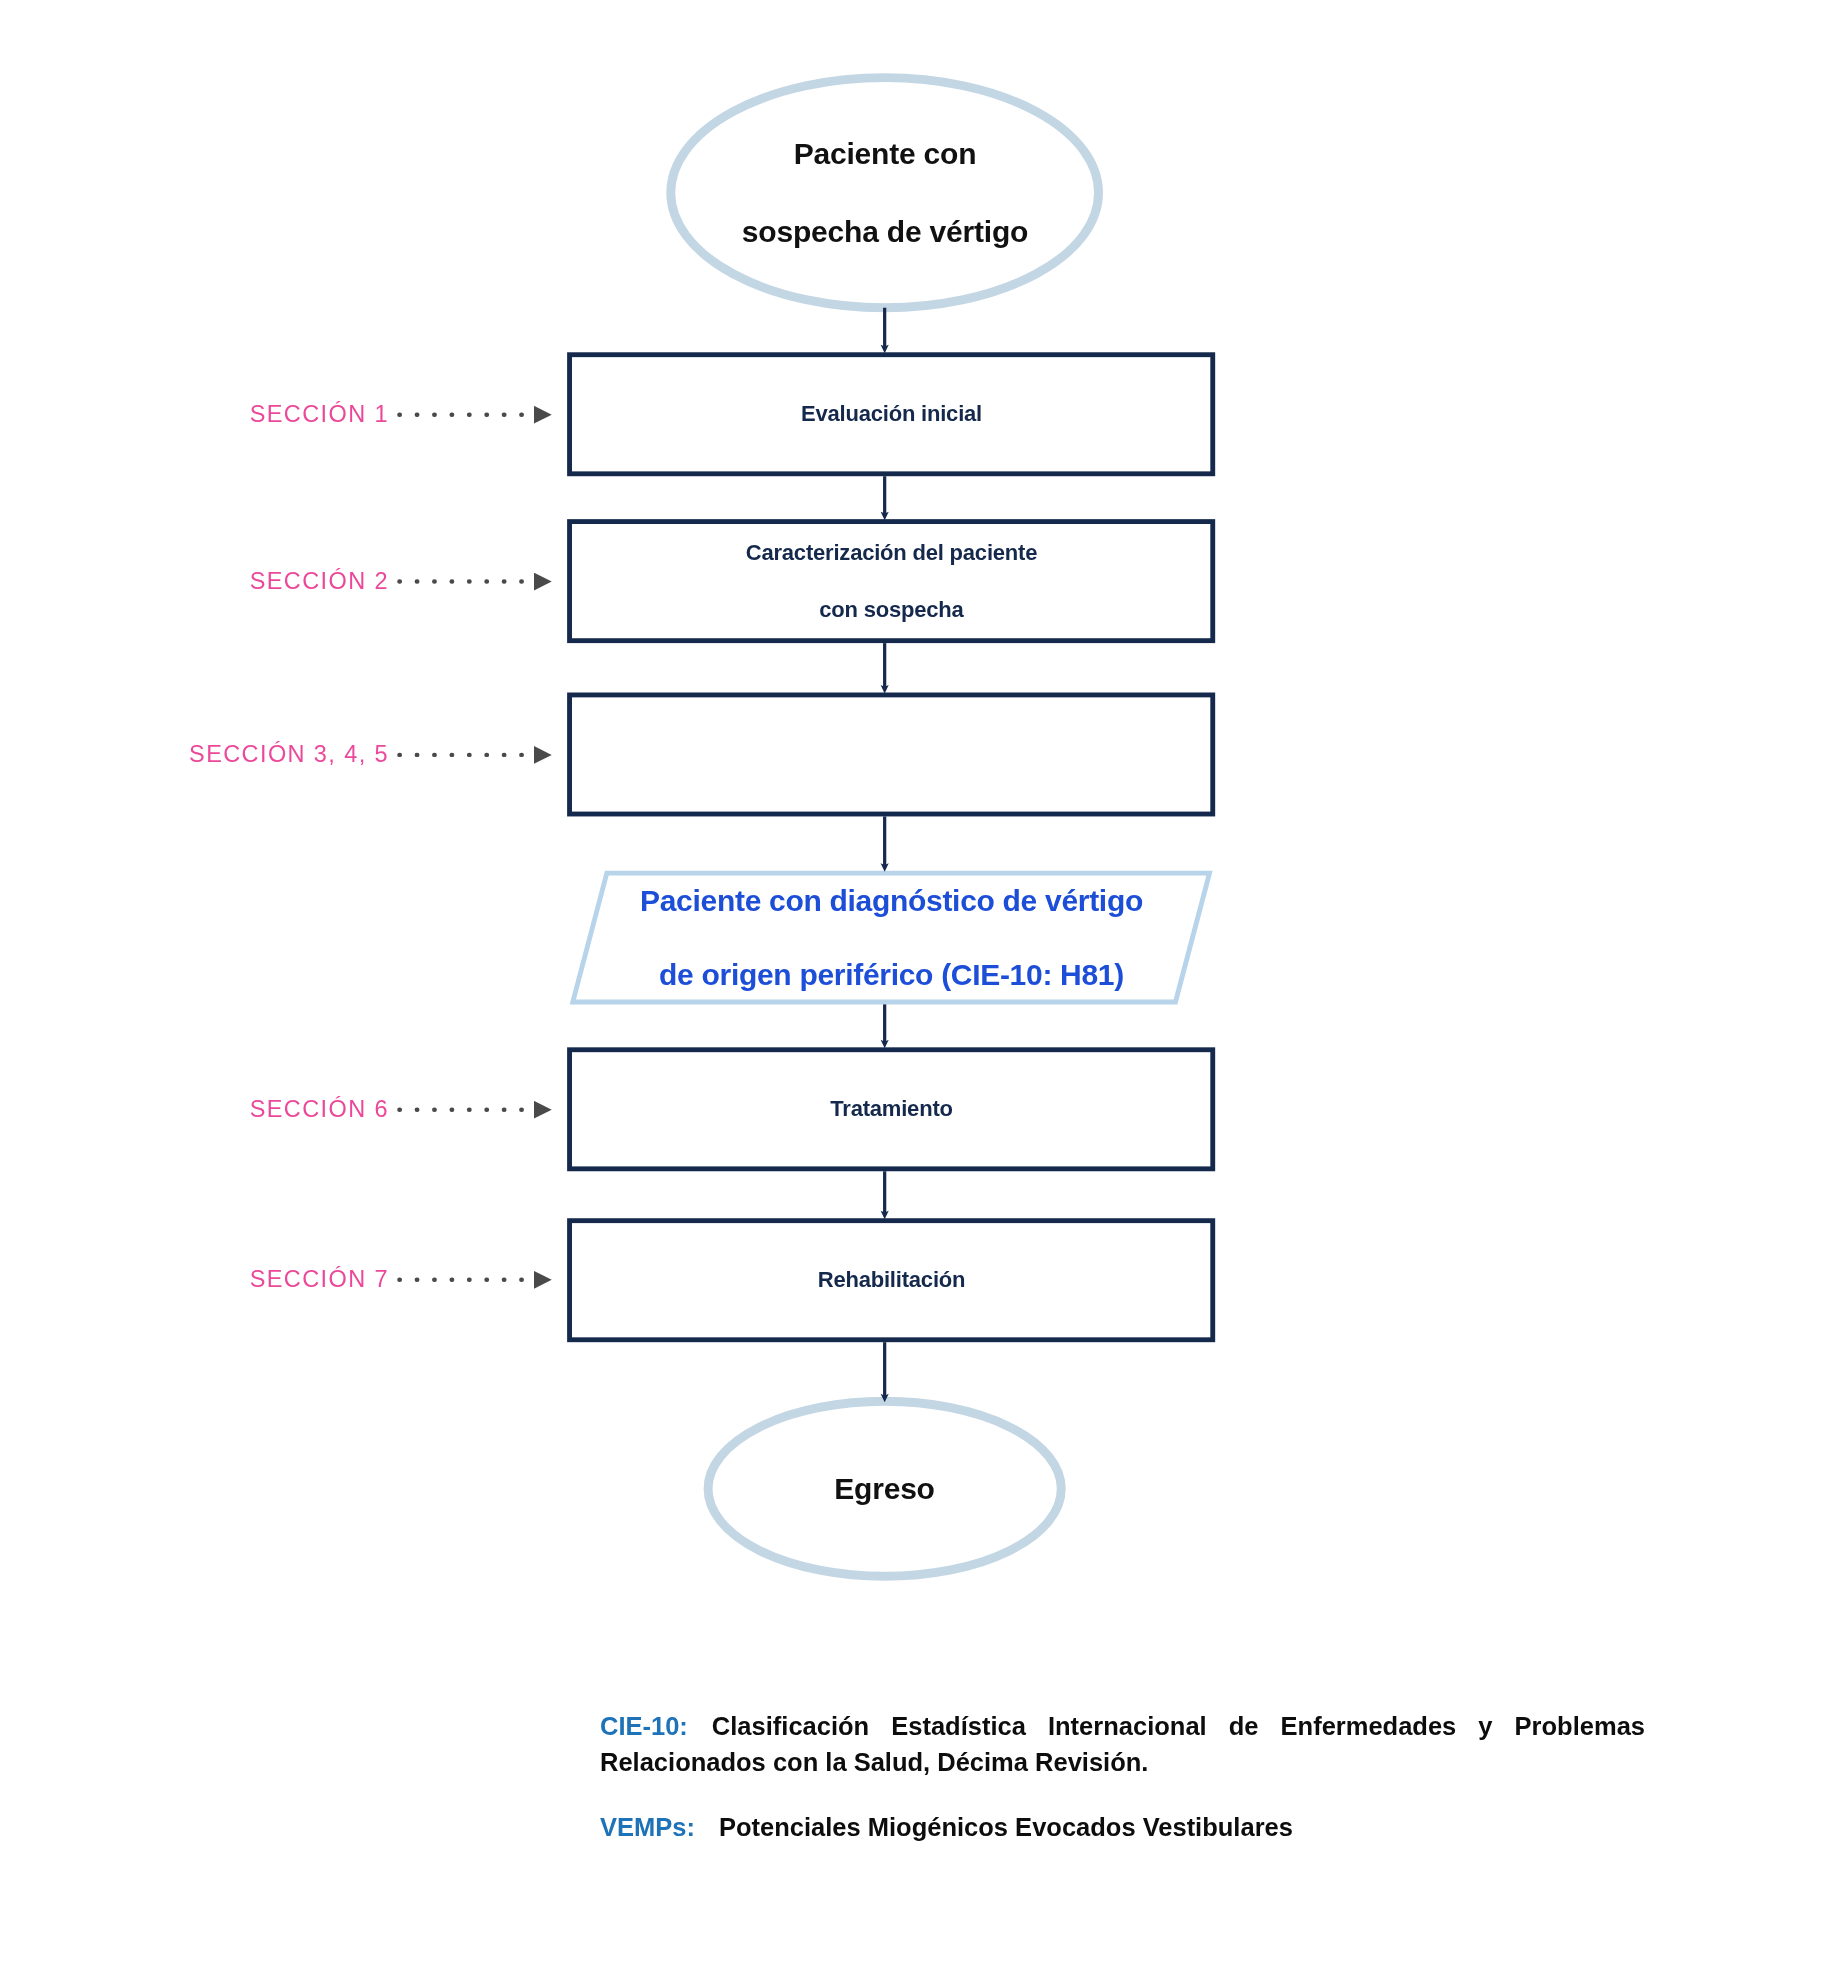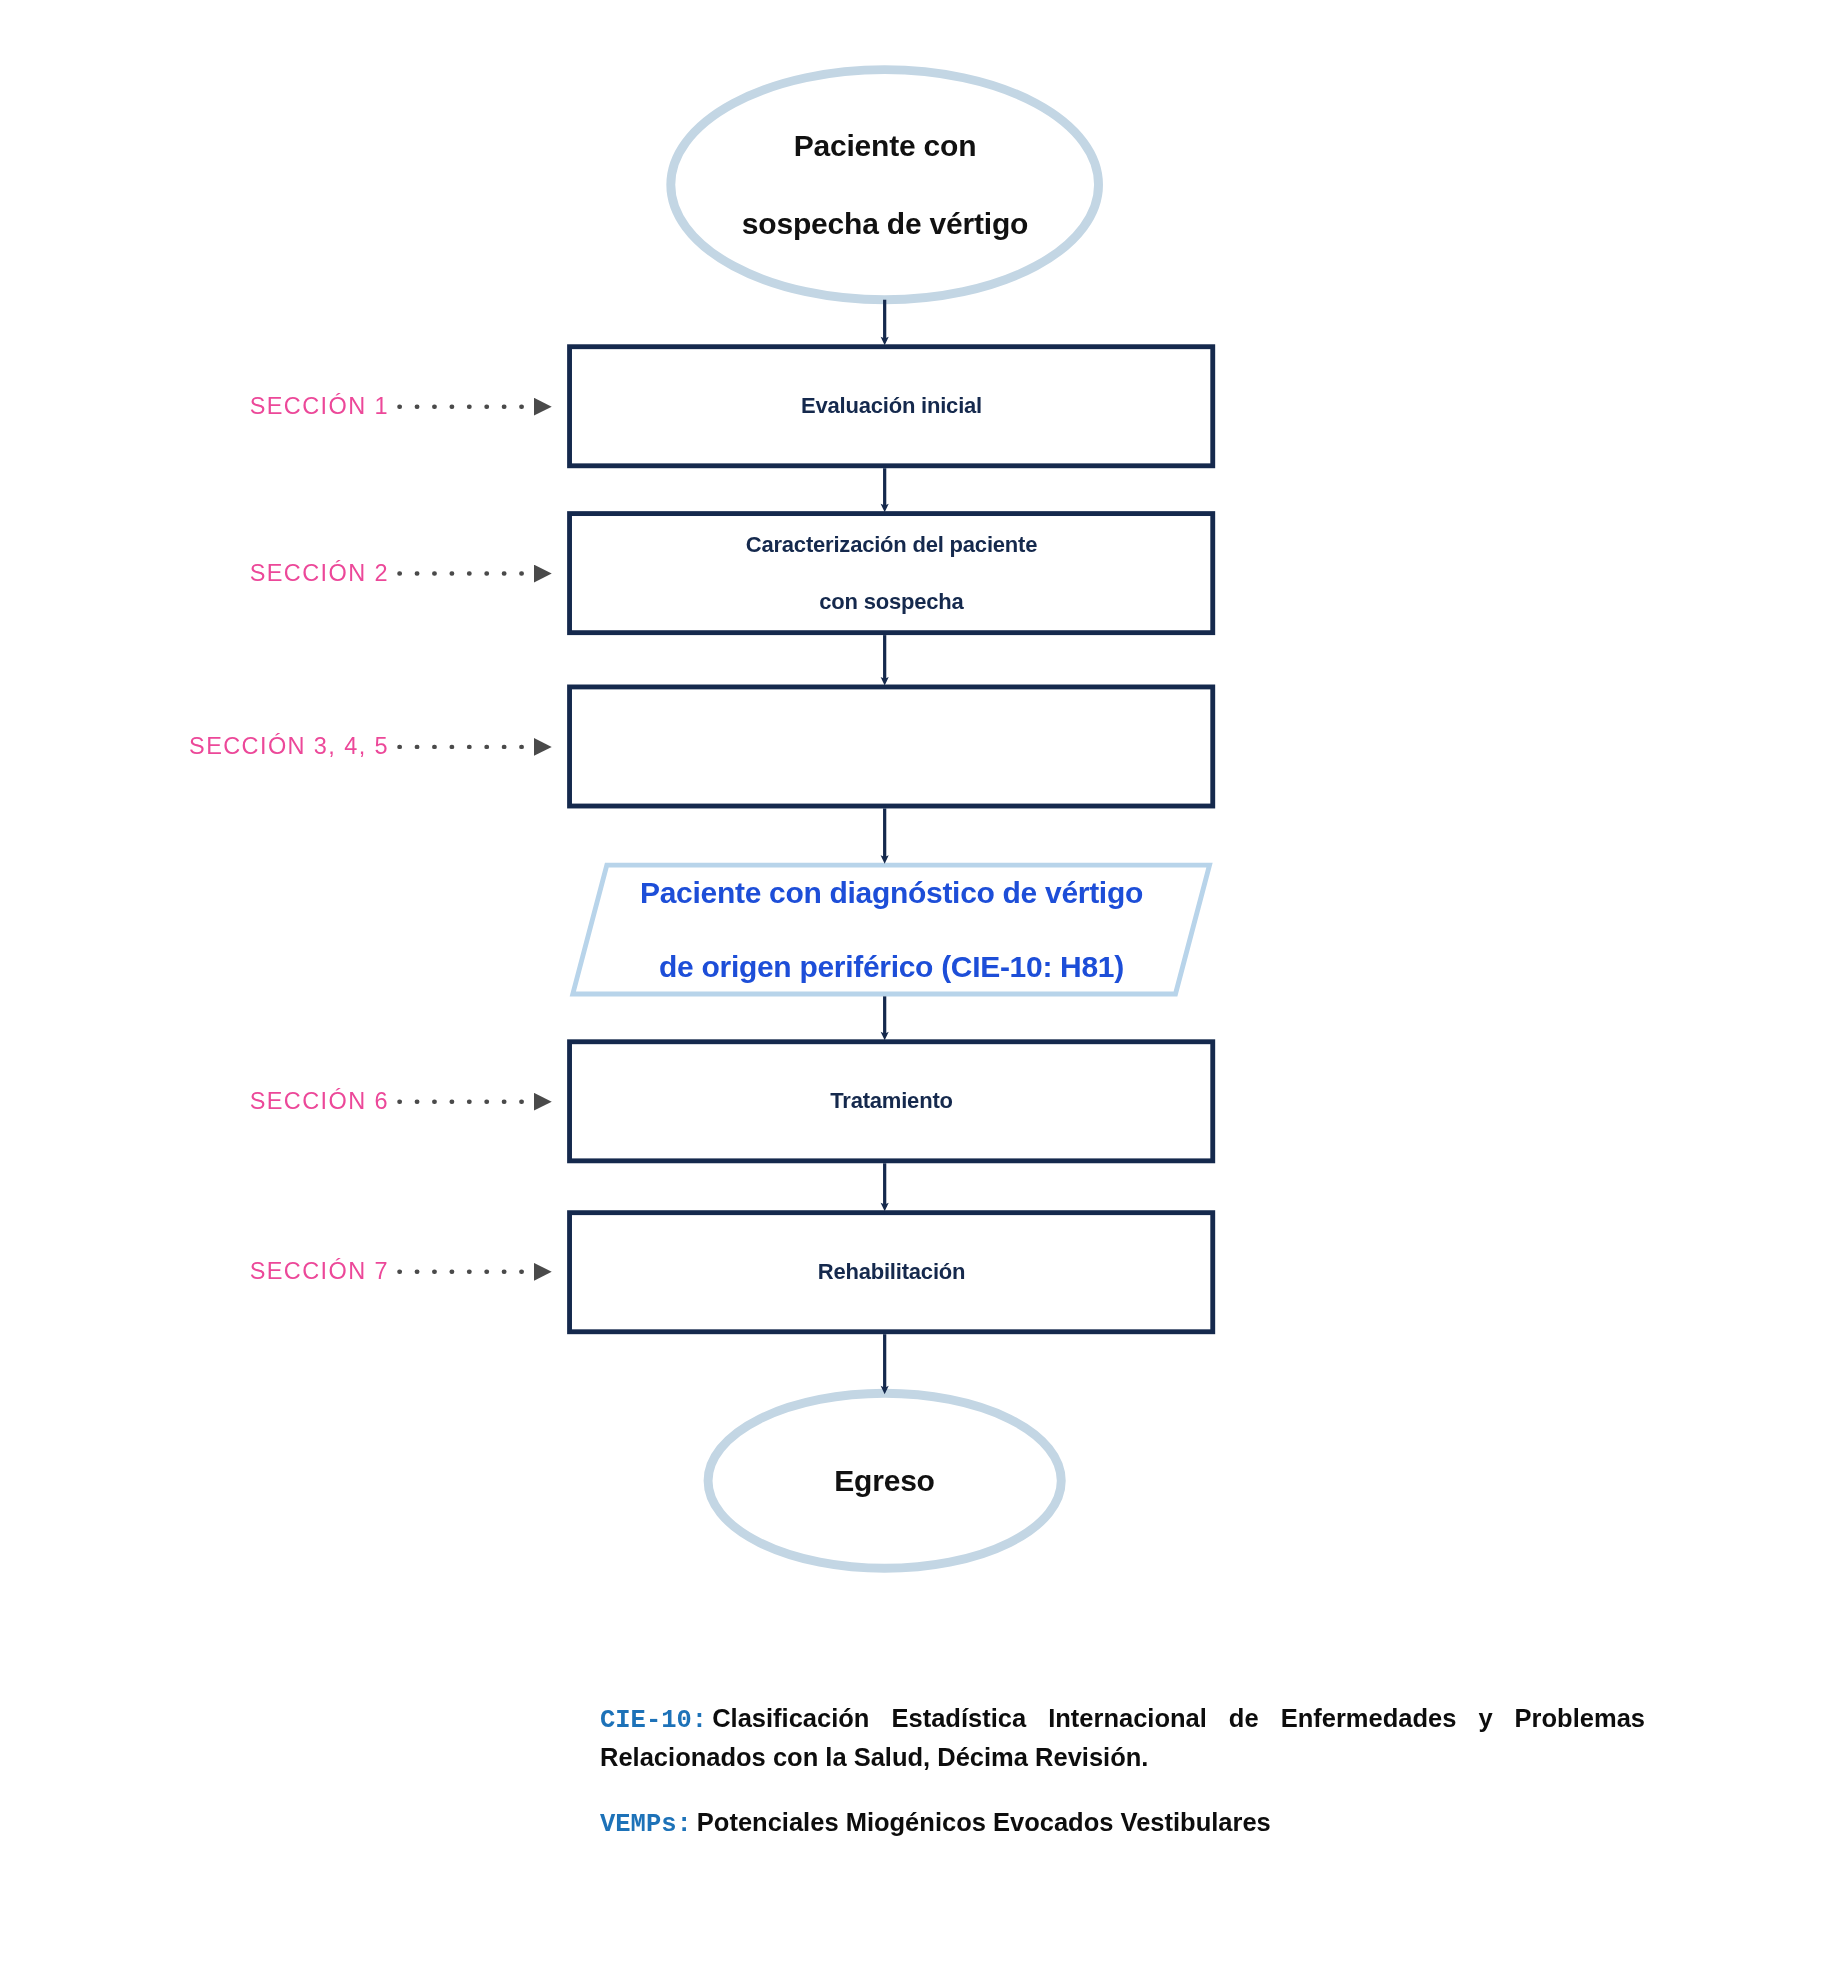--- a/index.html
+++ b/index.html
@@ -10,21 +10,21 @@
   body {
     width: 1839px;
     height: 1979px;
     position: relative;
     font-family: "Liberation Sans", sans-serif;
     overflow: hidden;
   }
 
   #flow-root {
     position: absolute;
-    left: 0; top: 0;
+    left: 0; top: 8px;
     width: 1839px;
     height: 1507px;
   }
 
   
   svg.canvas {
     position: absolute;
     left: 0; top: 0;
     width: 1839px;
     height: 1979px;
@@ -95,22 +95,21 @@
     font-weight: bold;
     text-align: justify;
   }
   .footnote:last-child {
     margin-bottom: 0;
     text-align: left;
   }
   .fn-key {
     color: #1d72b8;
     font-weight: bold;
-    margin-right: 5px;
-    font-family: Liberation Mono, monospace;
+    margin-right: 24px;
   }
 </style>
 </head>
 <body>
 
 <div id="flow-root">
 
   <svg class="canvas" viewBox="0 0 2270 2443">
     <defs>
       <marker id="arrowNavy" markerWidth="14" markerHeight="14" refX="6.2" refY="6" orient="auto" markerUnits="userSpaceOnUse">

